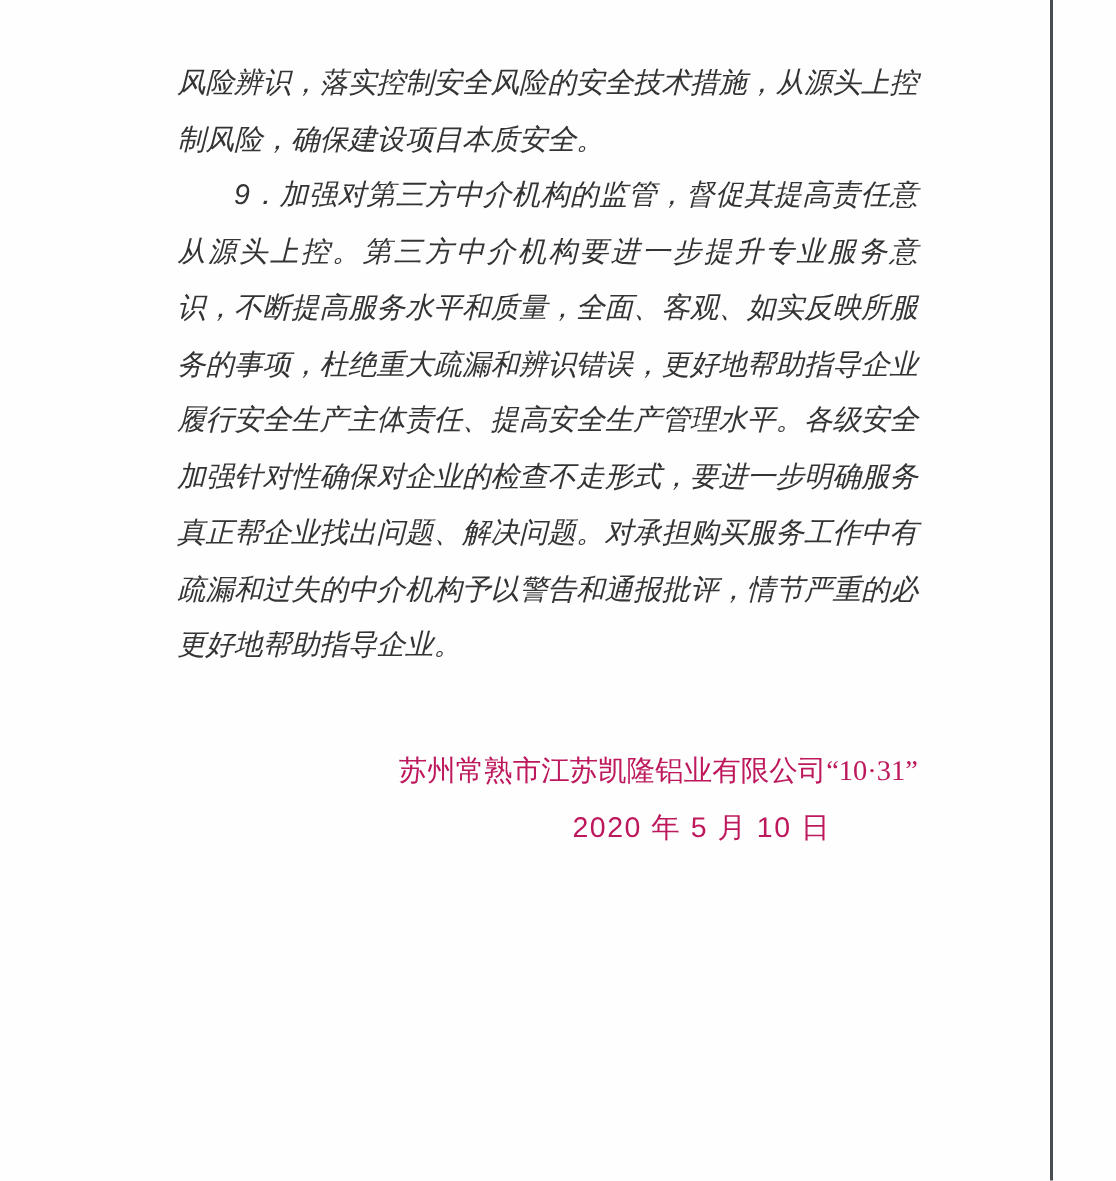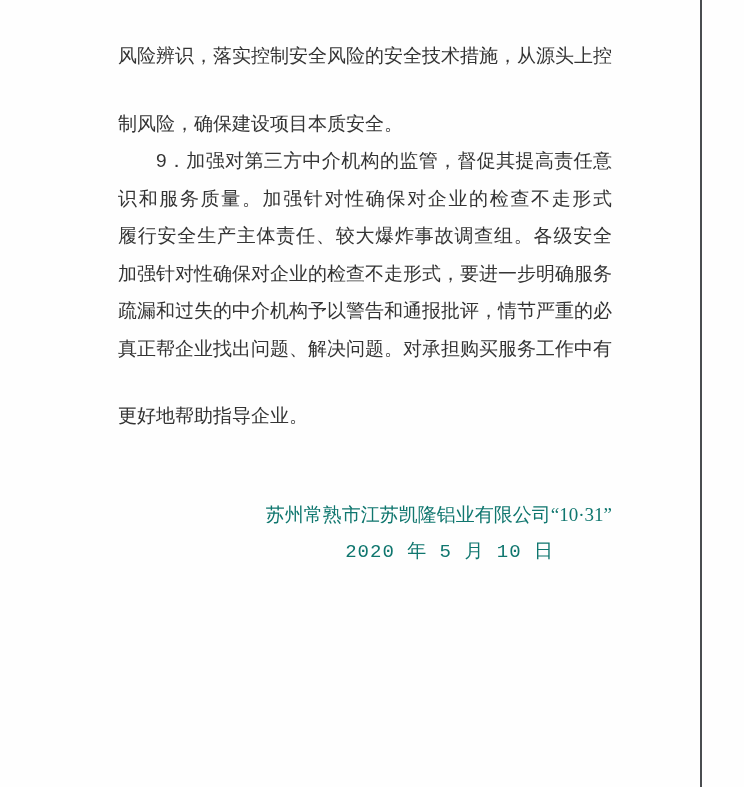--- a/index.html
+++ b/index.html
@@ -31,64 +31,66 @@
     color: #343434;
     font-size: 19px;
     line-height: 37.5px;
   }
   .bline {
     height: 37.5px;
     text-align: justify;
     text-align-last: justify;
     -moz-text-align-last: justify;
     white-space: normal;
+    font-style: italic;
   }
   .bline.end {
     text-align-last: left;
-    margin-top: 30px;
     -moz-text-align-last: left;
   }
   .bline.indent {
     text-indent: 38px;
   }
   .signature {
     position: absolute;
     left: 118px;
     top: 496px;
     width: 494px;
-    color: #0f766e;
+    color: #be185d;
     font-size: 19px;
     line-height: 37.5px;
     text-align: right;
   }
   .sig-latin {
     font-family: "Liberation Serif", "DejaVu Serif", serif;
   }
   .sig-date {
-    font-family: Liberation Mono, monospace;
+    font-family: Liberation Sans, sans-serif;
     padding-right: 58px;
     letter-spacing: 1px;
   }
 </style>
 </head>
 <body>
 
 <div class="page">
 
   <div class="vline"></div>
 
   <div class="body-text">
     <div class="bline">风险辨识，落实控制安全风险的安全技术措施，从源头上控</div>
     <div class="bline end">制风险，确保建设项目本质安全。</div>
     <div class="bline indent">9．加强对第三方中介机构的监管，督促其提高责任意</div>
-    <div class="bline">识和服务质量。加强针对性确保对企业的检查不走形式</div>
-    <div class="bline">履行安全生产主体责任、较大爆炸事故调查组。各级安全</div>
+    <div class="bline">从源头上控。第三方中介机构要进一步提升专业服务意</div>
+    <div class="bline">识，不断提高服务水平和质量，全面、客观、如实反映所服</div>
+    <div class="bline">务的事项，杜绝重大疏漏和辨识错误，更好地帮助指导企业</div>
+    <div class="bline">履行安全生产主体责任、提高安全生产管理水平。各级安全</div>
     <div class="bline">加强针对性确保对企业的检查不走形式，要进一步明确服务</div>
+    <div class="bline">真正帮企业找出问题、解决问题。对承担购买服务工作中有</div>
     <div class="bline">疏漏和过失的中介机构予以警告和通报批评，情节严重的必</div>
-    <div class="bline">真正帮企业找出问题、解决问题。对承担购买服务工作中有</div>
     <div class="bline end">更好地帮助指导企业。</div>
   </div>
 
   <div class="signature">
     <div class="sig-line"><span>苏州常熟市江苏凯隆铝业有限公司</span><span class="sig-latin">“10·31”</span></div>
     <div class="sig-line sig-date">2020 年 5 月 10 日</div>
   </div>
 
 </div>
 

